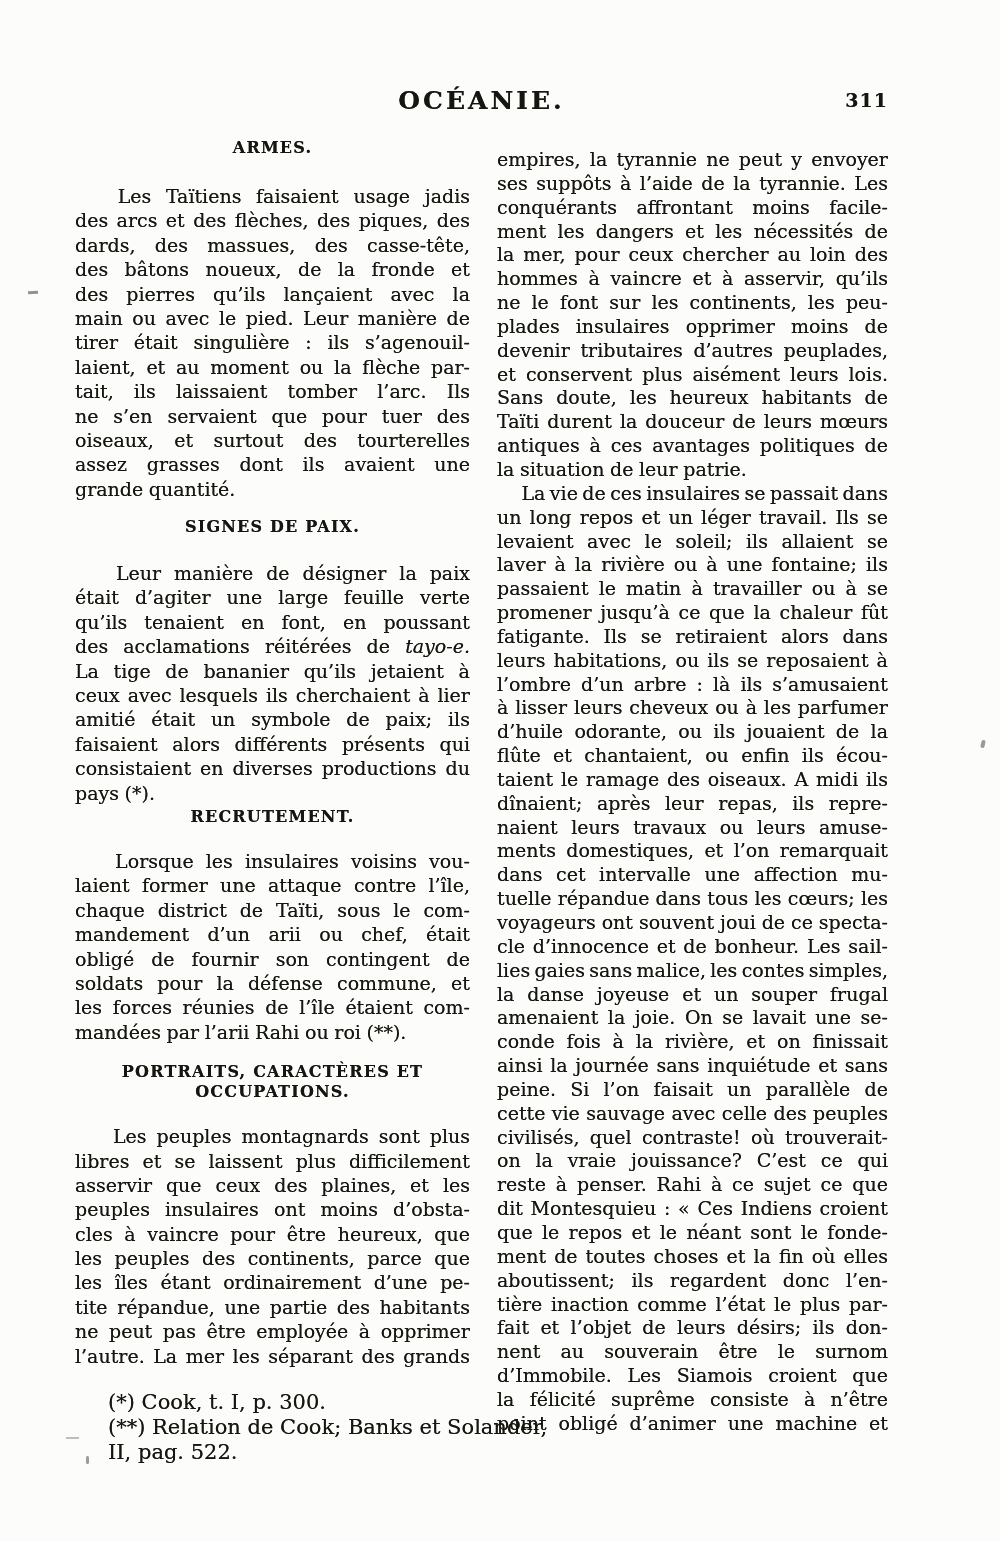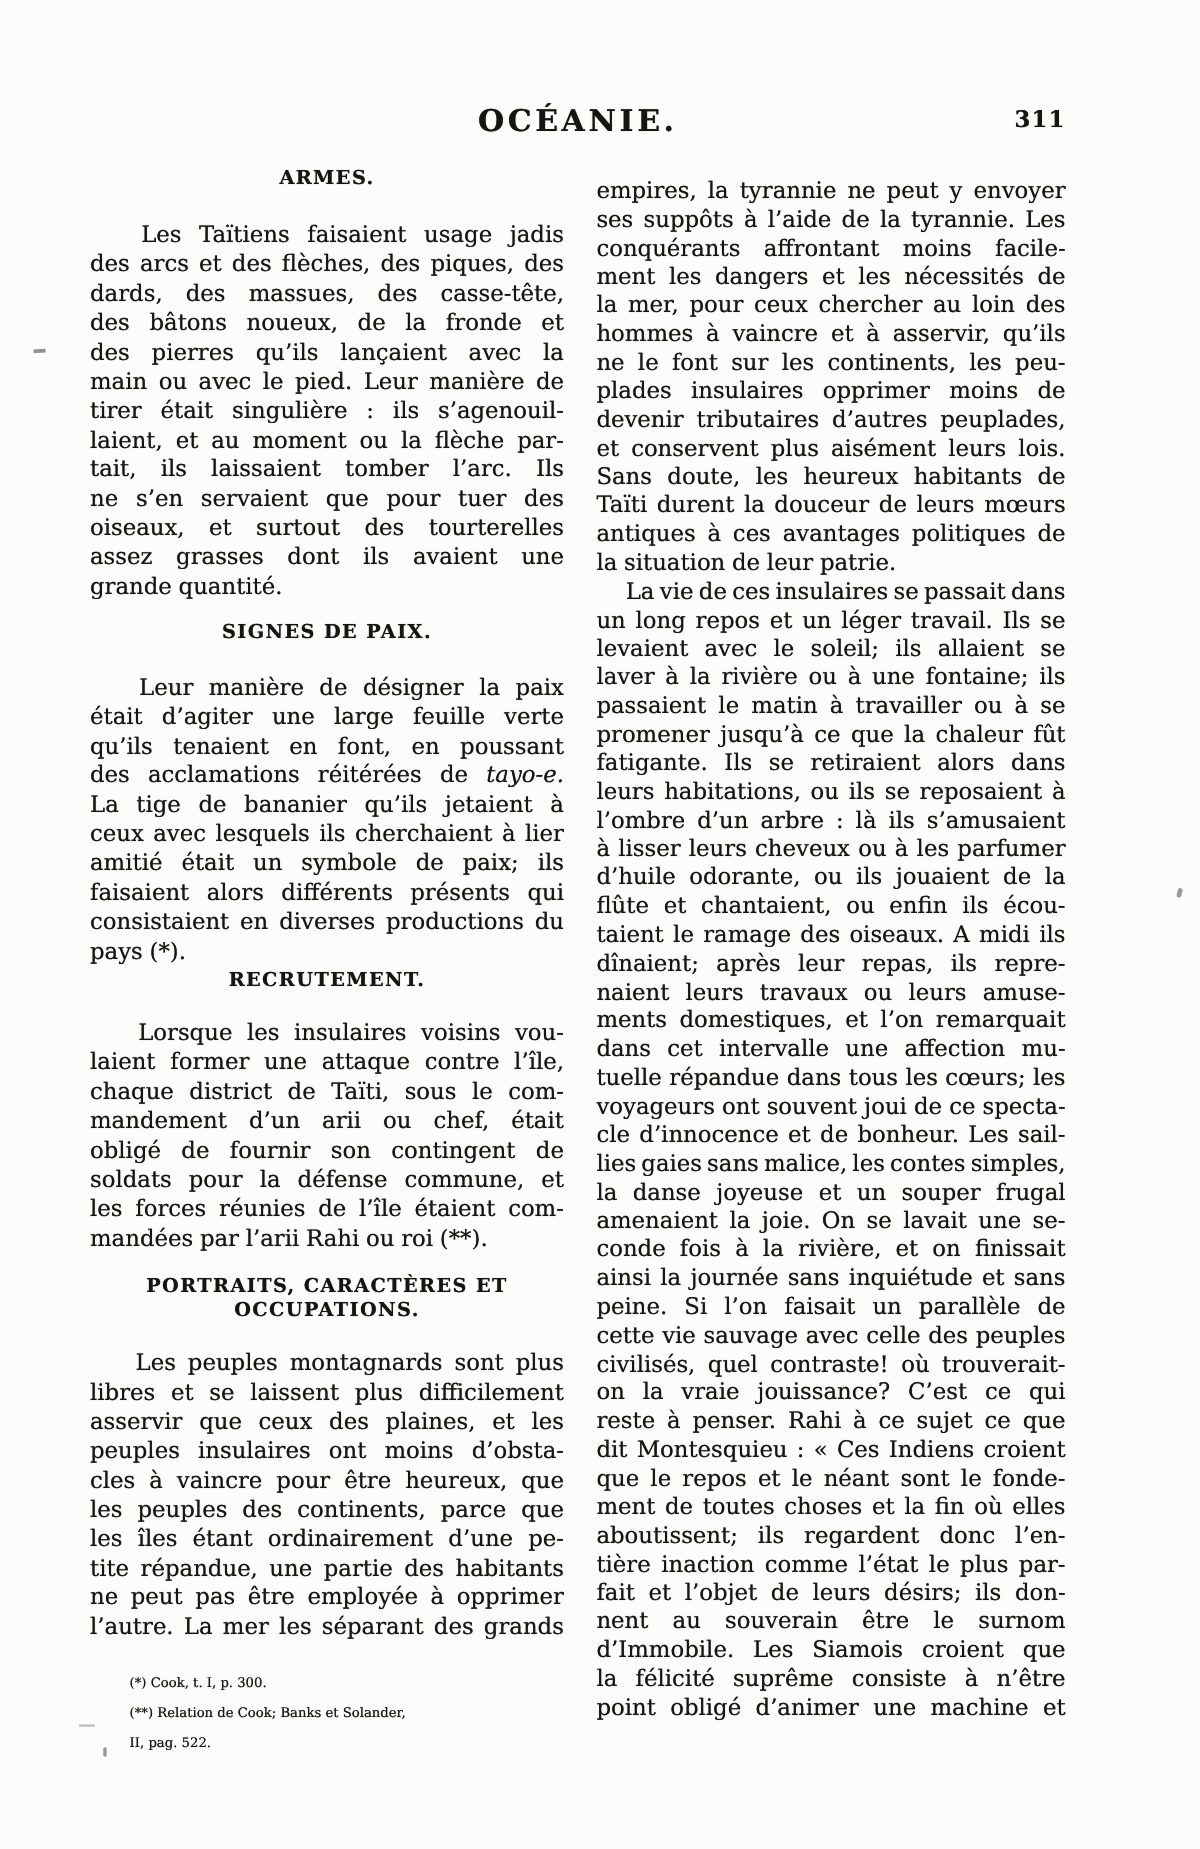--- a/index.html
+++ b/index.html
@@ -41,21 +41,21 @@
   .sec-heading{
     font-weight:bold;font-size:16px;letter-spacing:1.2px;
     text-align:center;line-height:20px;
   }
   .col-left > .sec-heading:nth-child(1){margin:6px 0 26px 0;}
   .col-left > .sec-heading:nth-child(3){margin:16px 0 24px 0;}
   .col-left > .sec-heading:nth-child(5){margin:2px 0 22px 0;text-align:center;}
   .col-left > .sec-heading:nth-child(7){margin:18px 0 22px 0;}
   .col-right > .para:first-child{margin-top:16px;}
 
-  .footnote{margin:22px 0 0 33px;font-size:11px;line-height:25px;}
+  .footnote{margin:22px 0 0 33px;font-size:21px;line-height:25px;}
   .fn-line{white-space:pre;}
 
   .artifact{position:absolute;background:#3c3a34;}
   .art-dash{left:28px;top:291px;width:10px;height:2.5px;opacity:.55;transform:rotate(-4deg);}
   .art-dash2{left:66px;top:1437px;width:13px;height:2px;opacity:.32;}
   .art-tick{left:86px;top:1456px;width:3px;height:8px;border-radius:2px;opacity:.5;}
   .art-comma{left:981px;top:740px;width:4px;height:8px;border-radius:2px;opacity:.5;transform:rotate(14deg);}
 </style>
 </head>
 <body>

